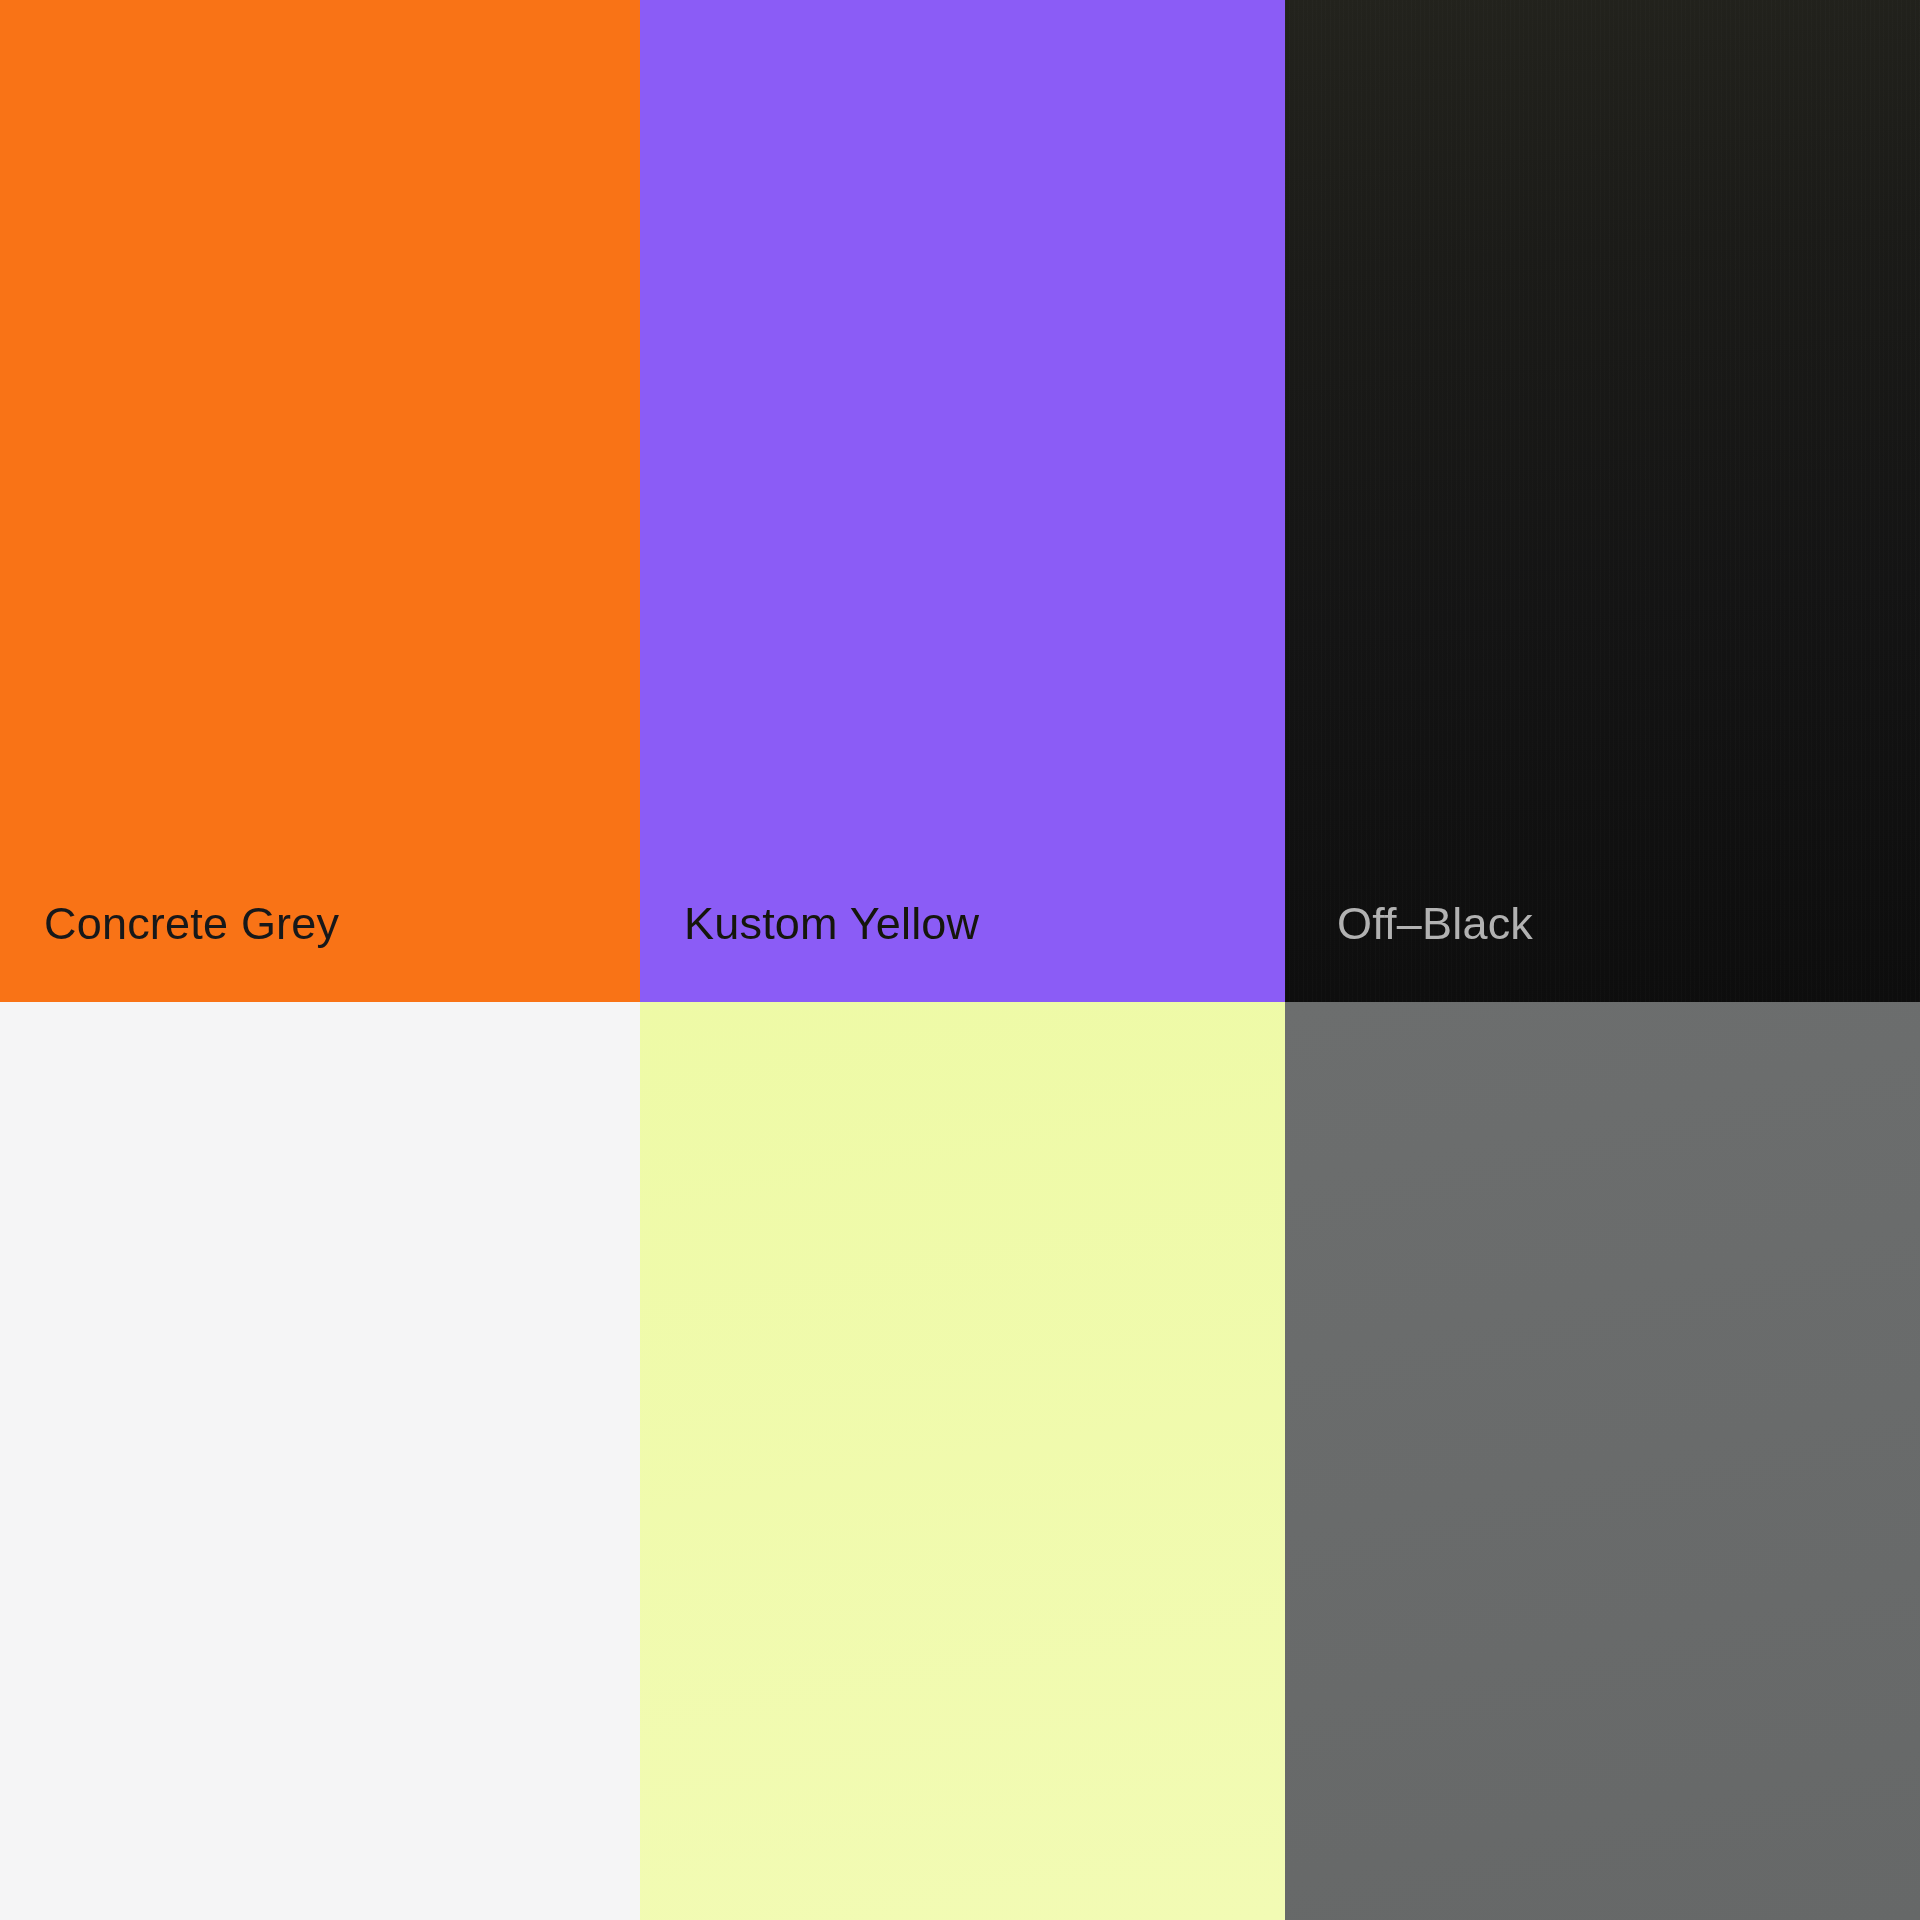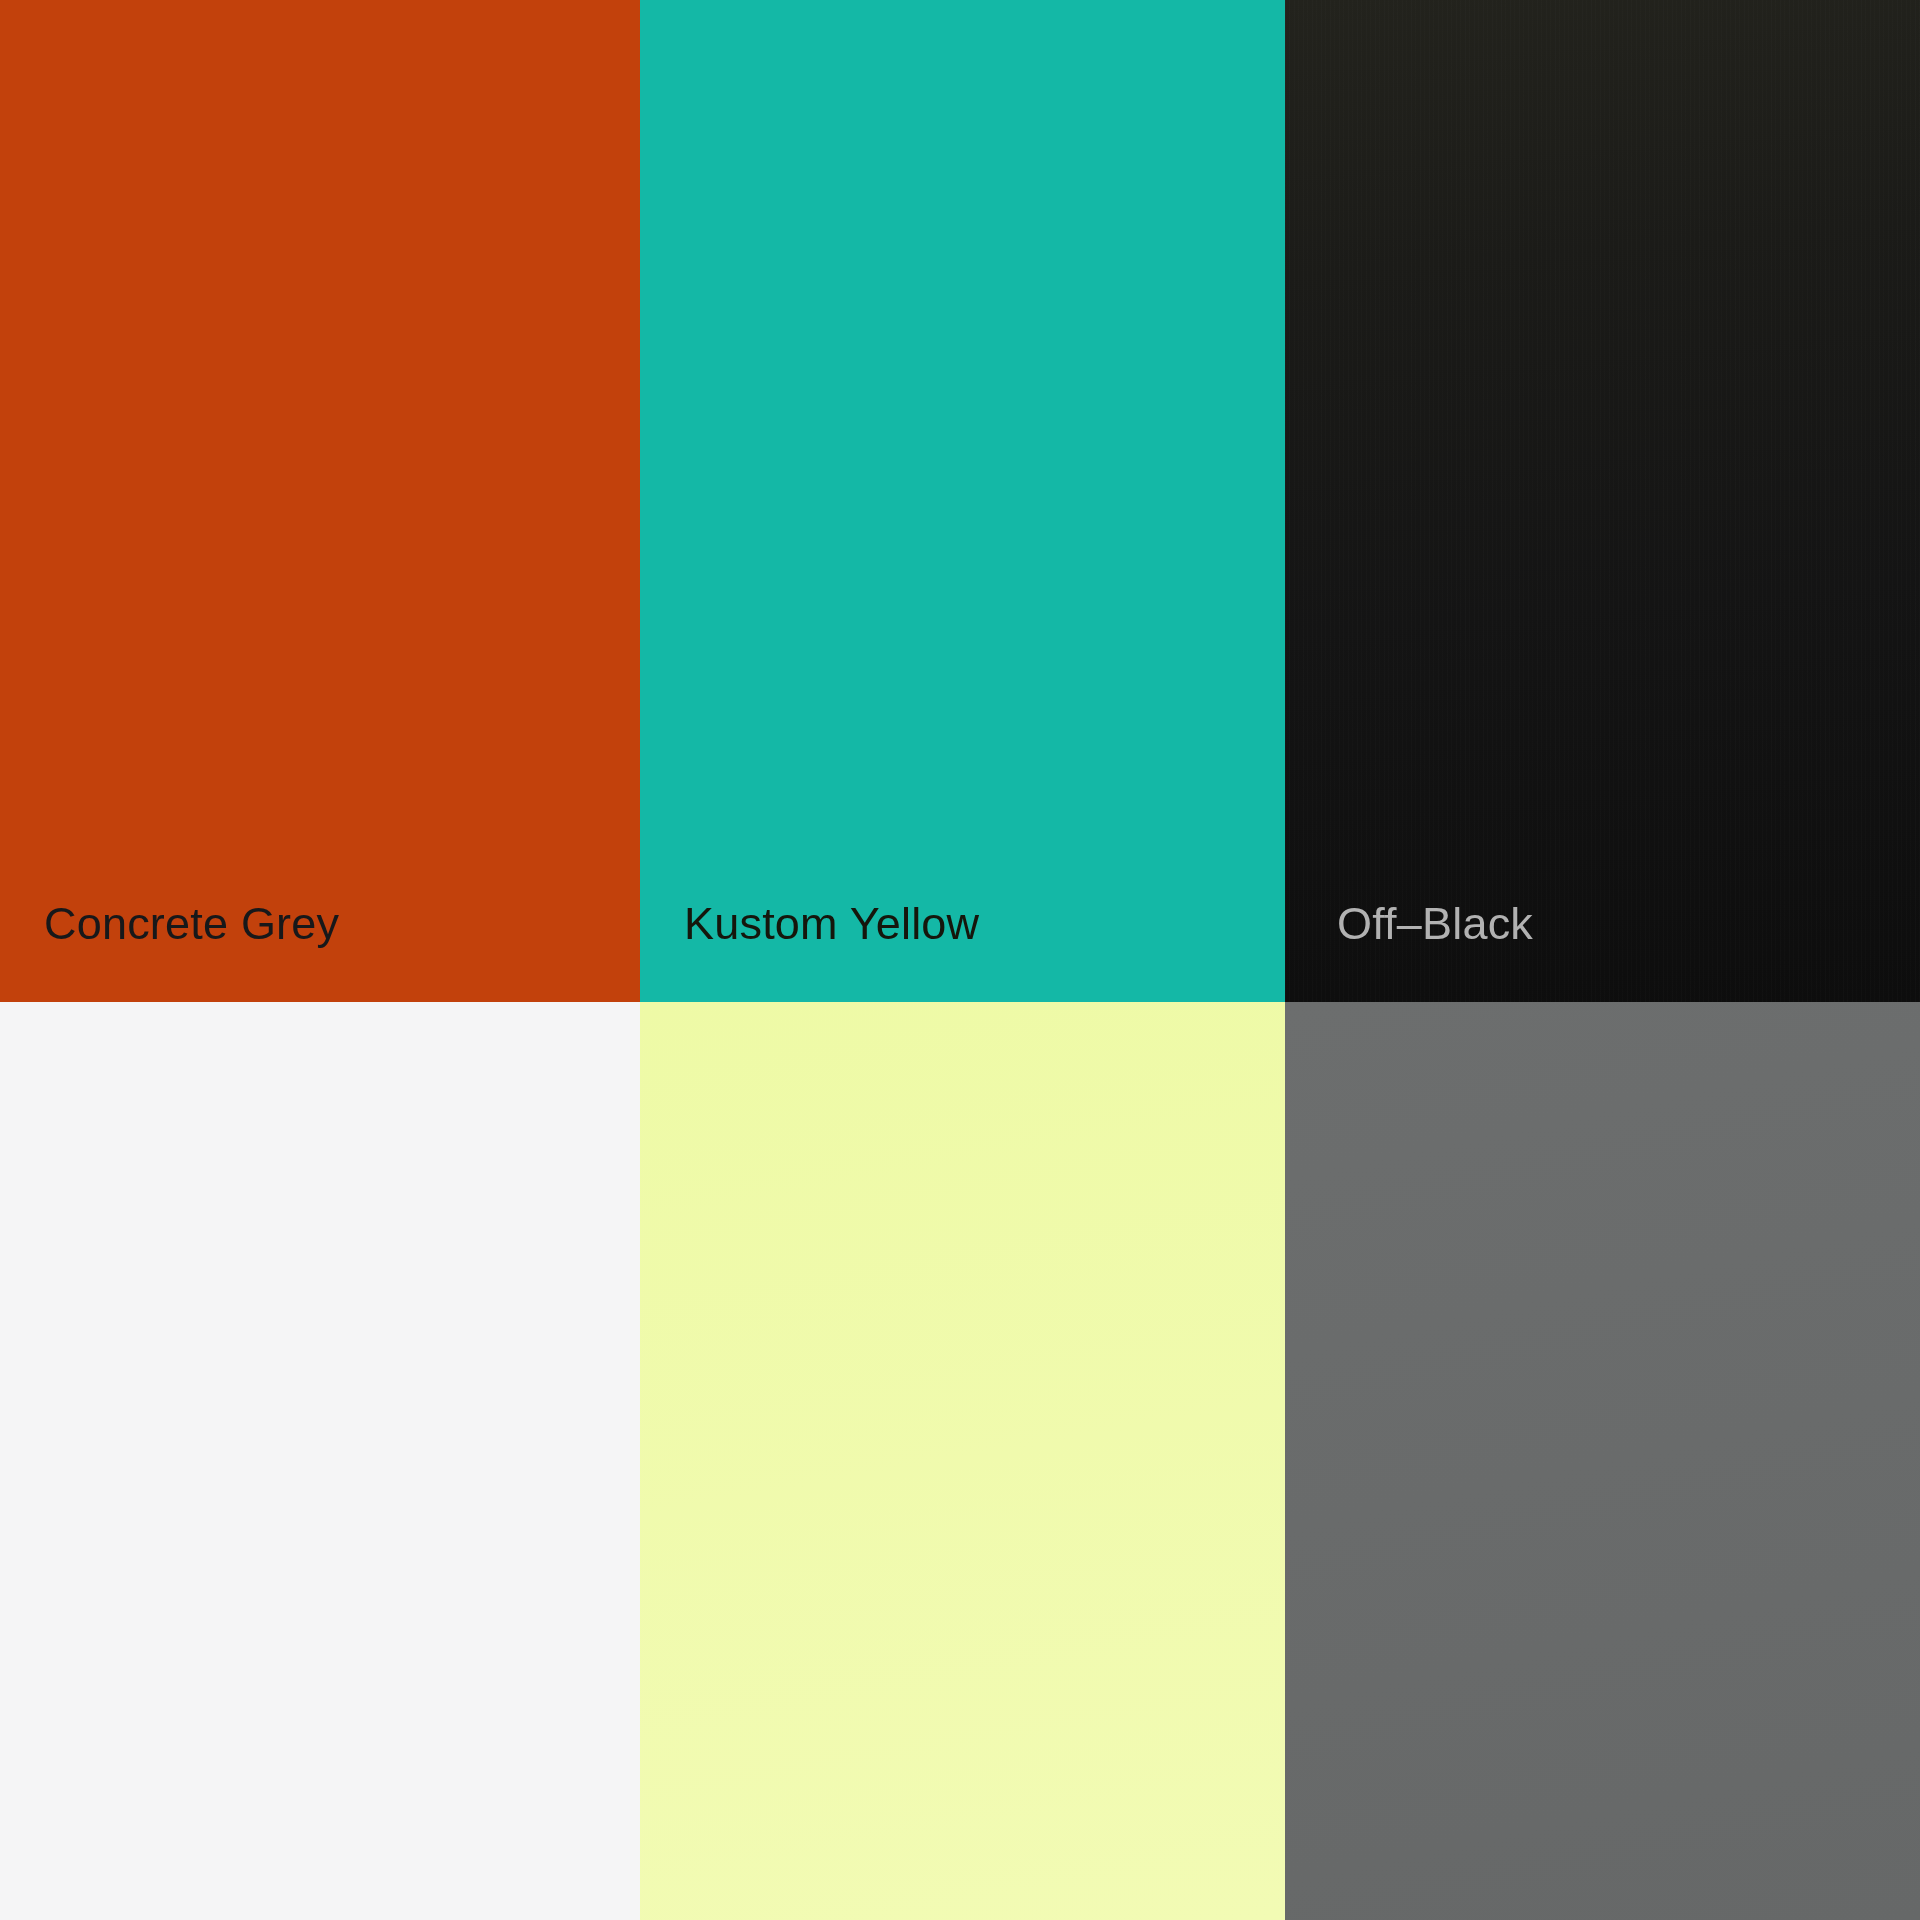--- a/index.html
+++ b/index.html
@@ -41,25 +41,25 @@
     padding-bottom: 56px;
     font-size: 45px;
     font-weight: 300;
     letter-spacing: 0.2px;
     line-height: 1;
     white-space: nowrap;
     -webkit-font-smoothing: antialiased;
   }
 
   
-  .swatch--grey        { background-color: #c2410c; }
+  .swatch--grey        { background-color: #f97316; }
   .swatch--grey .swatch-label { color: #17181a; }
 
   
-  .swatch--yellow      { background-color: #14b8a6; }
+  .swatch--yellow      { background-color: #8b5cf6; }
   .swatch--yellow .swatch-label { color: #15160c; }
 
   
   .swatch--black {
     background-color: #121212;
     background-image:
       repeating-linear-gradient(
         90deg,
         rgba(255,255,255,0.016) 0px,
         rgba(255,255,255,0.016) 1px,

